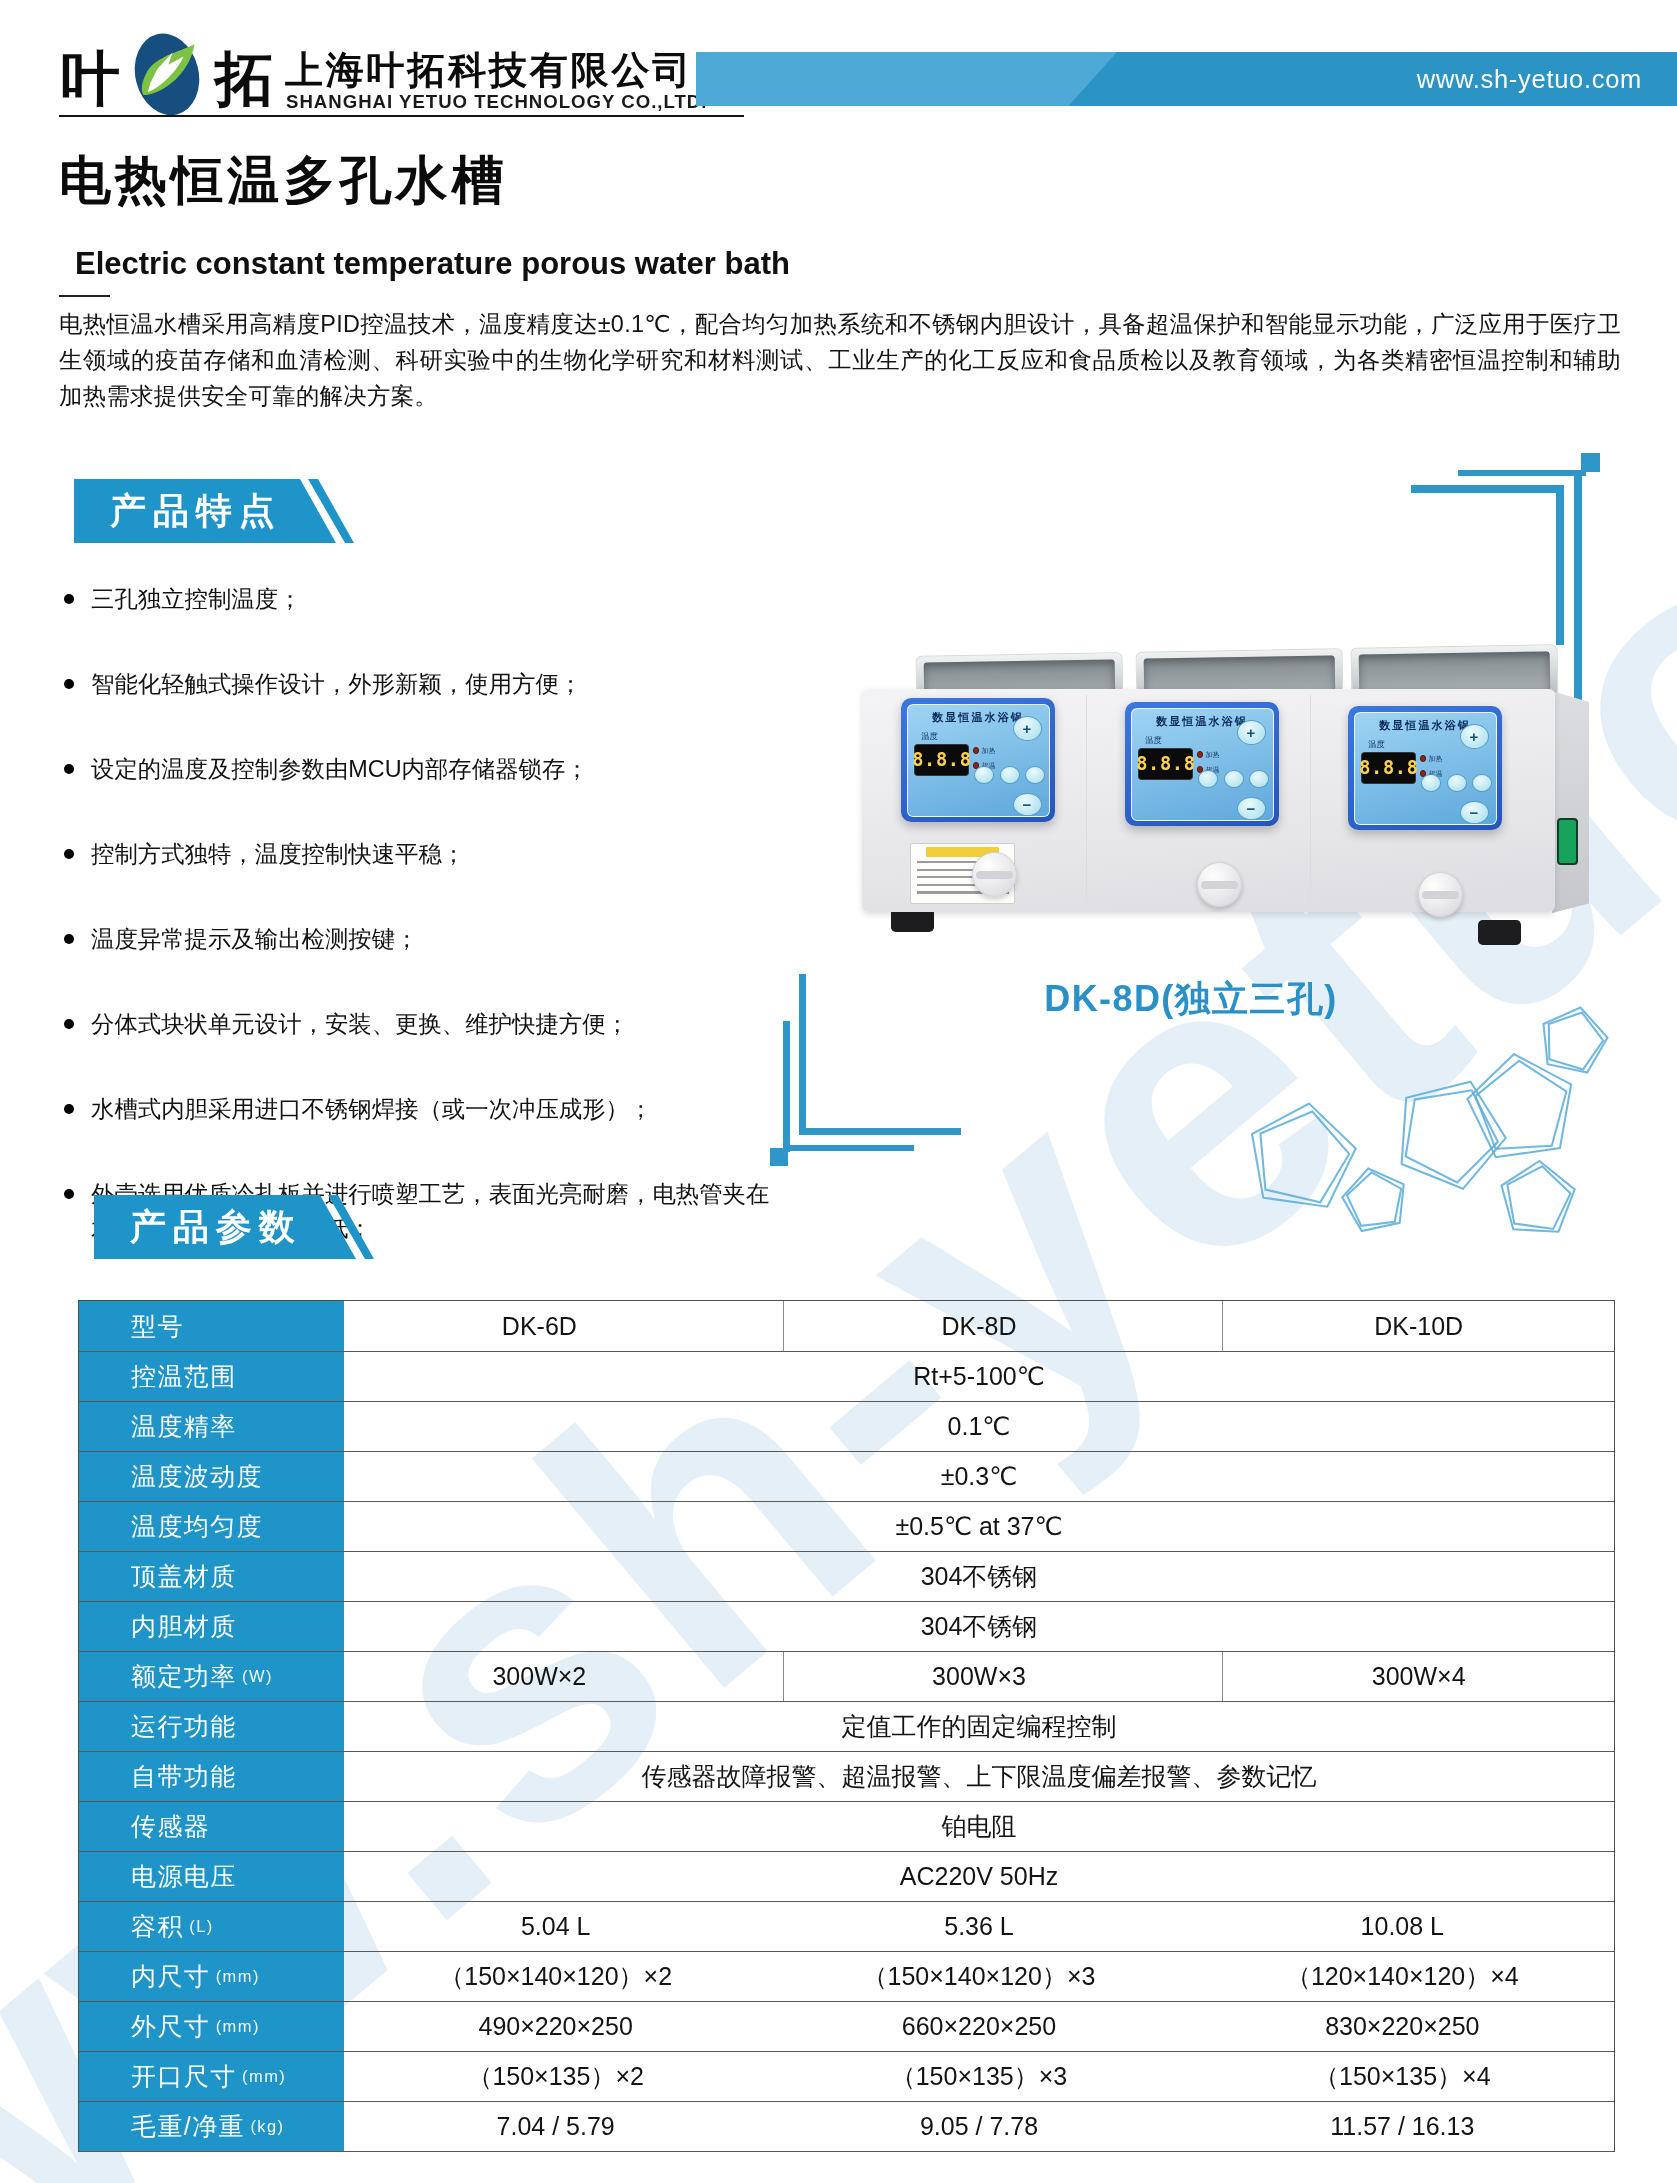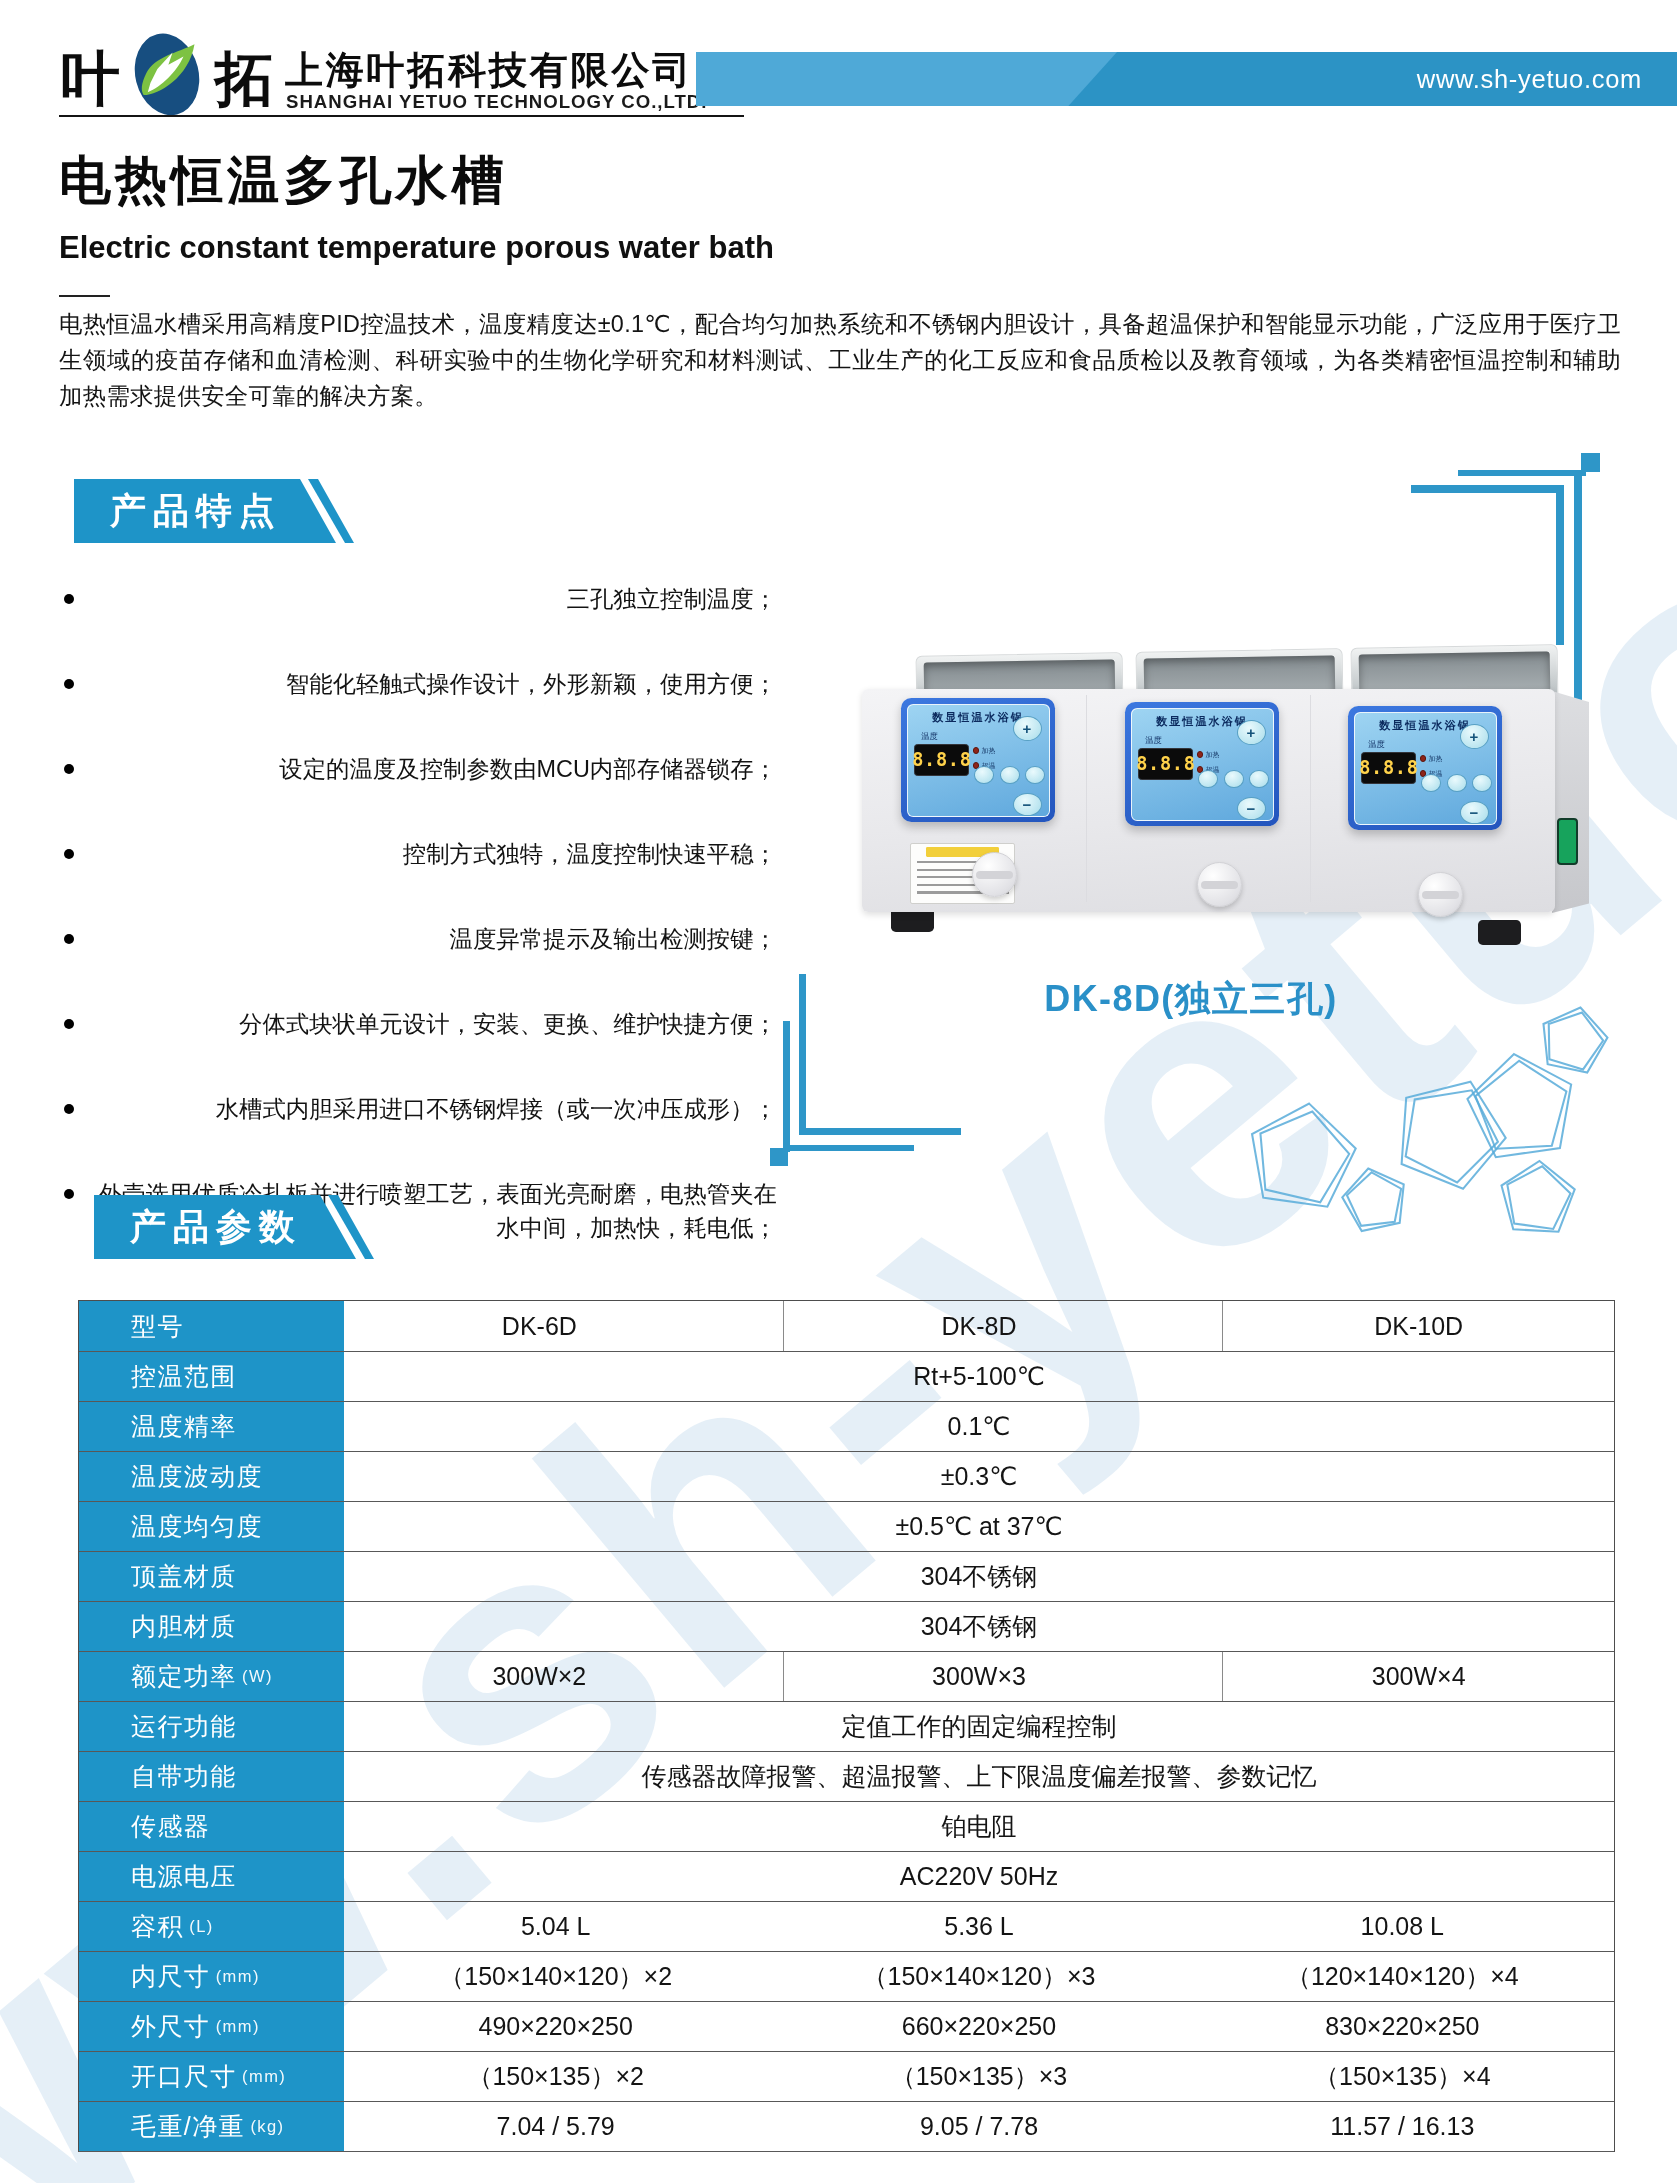--- a/index.html
+++ b/index.html
@@ -34,21 +34,21 @@
   
   .badge{position:absolute;left:74px;width:296px;height:64px;z-index:1;}
   .badge .shape{position:absolute;inset:0;background:var(--accent);
                 clip-path:polygon(0 0,226px 0,262px 100%,0 100%);}
   .badge .stripe{position:absolute;inset:0;background:var(--accent);
                  clip-path:polygon(234px 0,244px 0,280px 100%,271px 100%);}
   .badge .btext{position:absolute;left:36px;top:0;line-height:64px;font-size:36px;font-weight:800;
                 color:#fff;letter-spacing:6.9px;}
   
   .features{position:absolute;left:61px;top:582px;width:716px;margin:0;padding:0;
-            list-style:none;z-index:1;text-align:right;}
+            list-style:none;z-index:1;}
   .features li{position:relative;padding-left:30px;margin-bottom:51px;font-size:23.4px;
                line-height:34px;color:#131313;}
   .features li::before{content:"";position:absolute;left:2.8px;top:11.7px;width:10.3px;height:10.3px;
                        border-radius:50%;background:#000;}
   
   .bar{position:absolute;background:#2e96c8;z-index:1;}
   
   .device,.device *{box-sizing:border-box;}
   .tub{position:absolute;background:linear-gradient(180deg,#f0f2f2,#b3babd);
        border:1.4px solid #d6d9da;border-radius:6.2px;z-index:1;}
@@ -125,21 +125,21 @@
   <div class="logo-char right">拓</div>
   <div class="company-cn">上海叶拓科技有限公司</div>
   <div class="company-en">SHANGHAI YETUO TECHNOLOGY CO.,LTD.</div>
   <div class="header-rule"></div>
   <div class="banner">
     <div class="banner-light"></div>
     <span class="banner-url">www.sh-yetuo.com</span>
   </div>
 
   <h1 class="title-cn" style="margin:0;">电热恒温多孔水槽</h1>
-  <h2 class="title-en" style="margin:0;">Electric constant temperature porous water bath</h2>
+  <h2 class="title-en" style="margin:16px;">Electric constant temperature porous water bath</h2>
   <div class="title-rule"></div>
   <p class="intro" style="margin:0;">电热恒温水槽采用高精度PID控温技术，温度精度达±0.1℃，配合均匀加热系统和不锈钢内胆设计，具备超温保护和智能显示功能，广泛应用于医疗卫生领域的疫苗存储和血清检测、科研实验中的生物化学研究和材料测试、工业生产的化工反应和食品质检以及教育领域，为各类精密恒温控制和辅助加热需求提供安全可靠的解决方案。</p>
 
   <div class="badge" style="top:479px;">
     <div class="shape"></div>
     <div class="stripe"></div>
     <span class="btext">产品特点</span>
   </div>
   <ul class="features" id="features-list">
       <li>三孔独立控制温度；</li>

